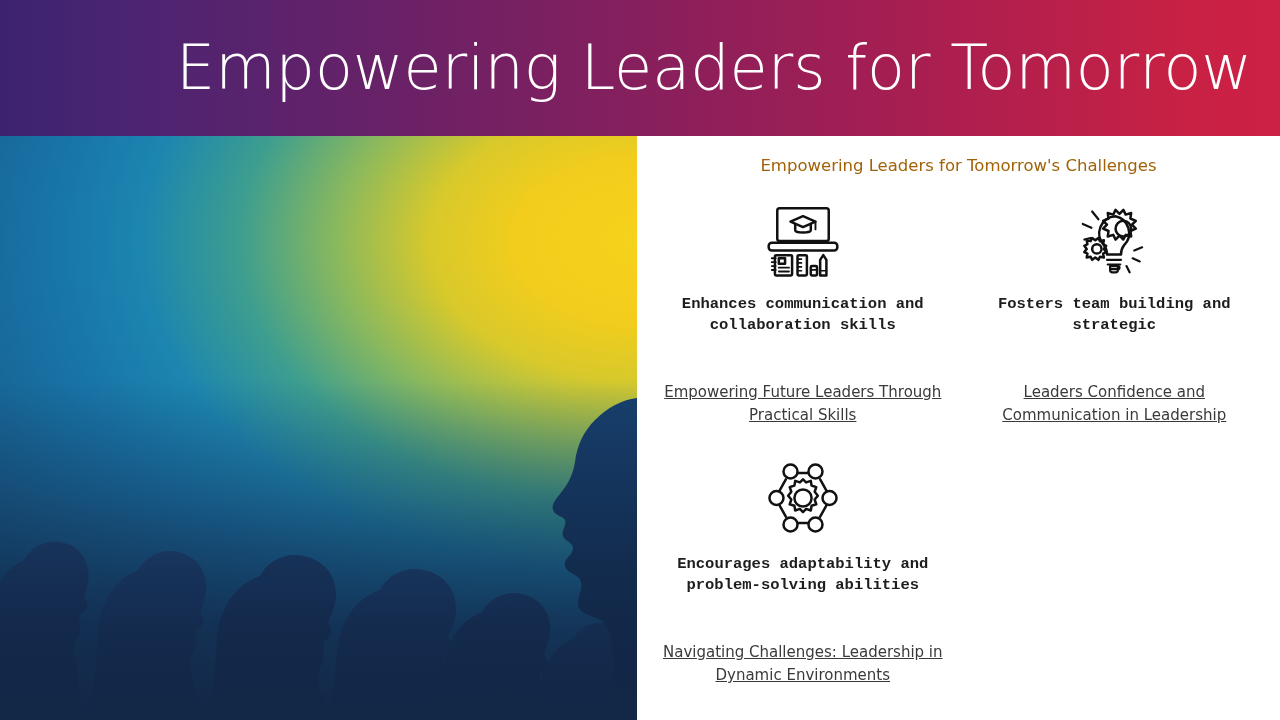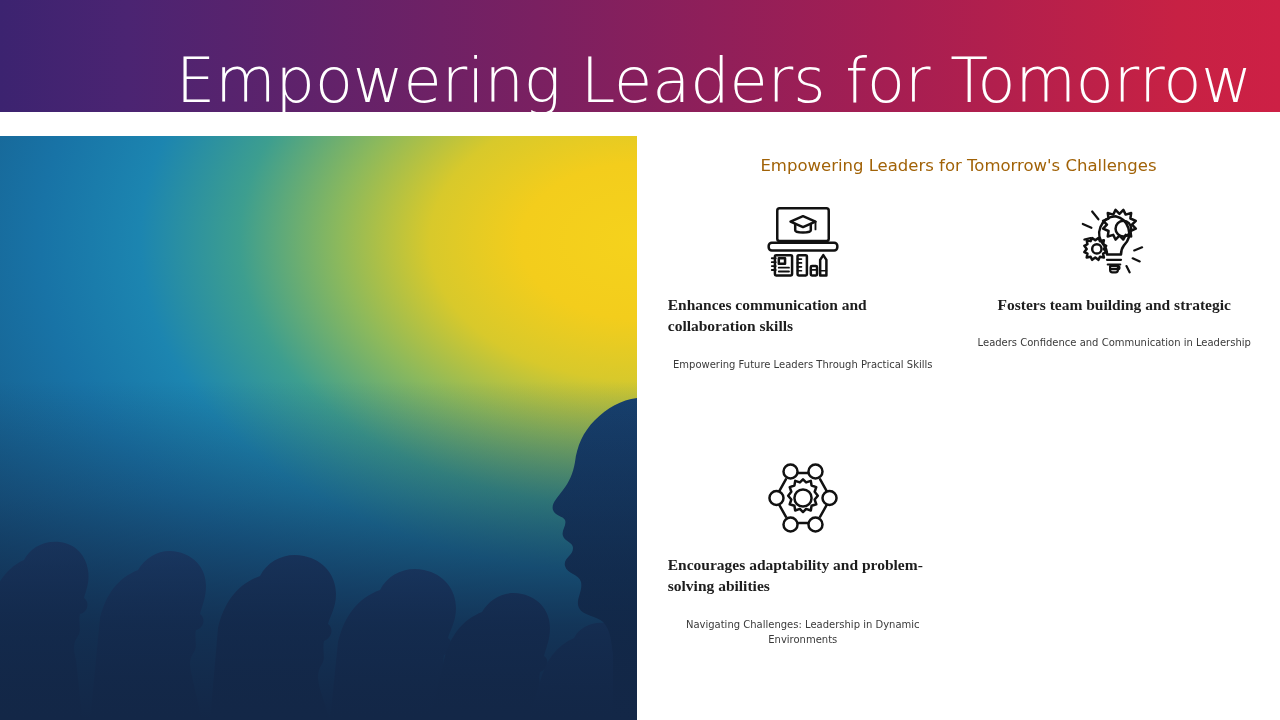--- a/index.html
+++ b/index.html
@@ -17,24 +17,24 @@
     width: 1280px;
     height: 720px;
     background: #ffffff;
   }
 
   
   .header {
     position: absolute;
     left: 0; top: 0;
     width: 1280px;
-    height: 112px;
+    height: 136px;
     background: linear-gradient(90deg, #3c2370 0%, #4b2472 10%, #7a2061 42%, #a61e52 70%, #c72144 92%, #cd2045 100%);
     display: flex;
-    align-items: flex-end;
+    align-items: center;
   }
 
   .header-title {
     color: #ffffff;
     font-family: "DejaVu Sans", "Liberation Sans", sans-serif;
     font-weight: 300;
     font-size: 62px;
     line-height: 1;
     letter-spacing: 0px;
     margin-left: 176px;
@@ -119,34 +119,36 @@
     justify-content: center;
   }
 
   .card-icon svg { width: 78px; height: 78px; display: block; }
 
   .card-title {
     margin-top: 16px;
     font-size: 15.5px;
     font-weight: 700;
     color: #1d1d1d;
+    text-align: center;
     line-height: 1.38;
     max-width: 270px;
-    font-family: Liberation Serif, serif;
+    font-family: Liberation Mono, monospace;
   }
 
   .card-desc {
-    margin-top: 20px;
-    font-size: 10px;
+    margin-top: 44px;
+    font-size: 15px;
     font-weight: 400;
     color: #3a3a3a;
     text-align: center;
     line-height: 1.55;
     max-width: 284px;
     font-family: "DejaVu Sans", "Liberation Sans", sans-serif;
+    text-decoration: underline;
   }
 </style>
 </head>
 <body>
 
 <div class="slide">
 
   <div class="header">
     <div class="header-title">Empowering Leaders for Tomorrow</div>
   </div>

